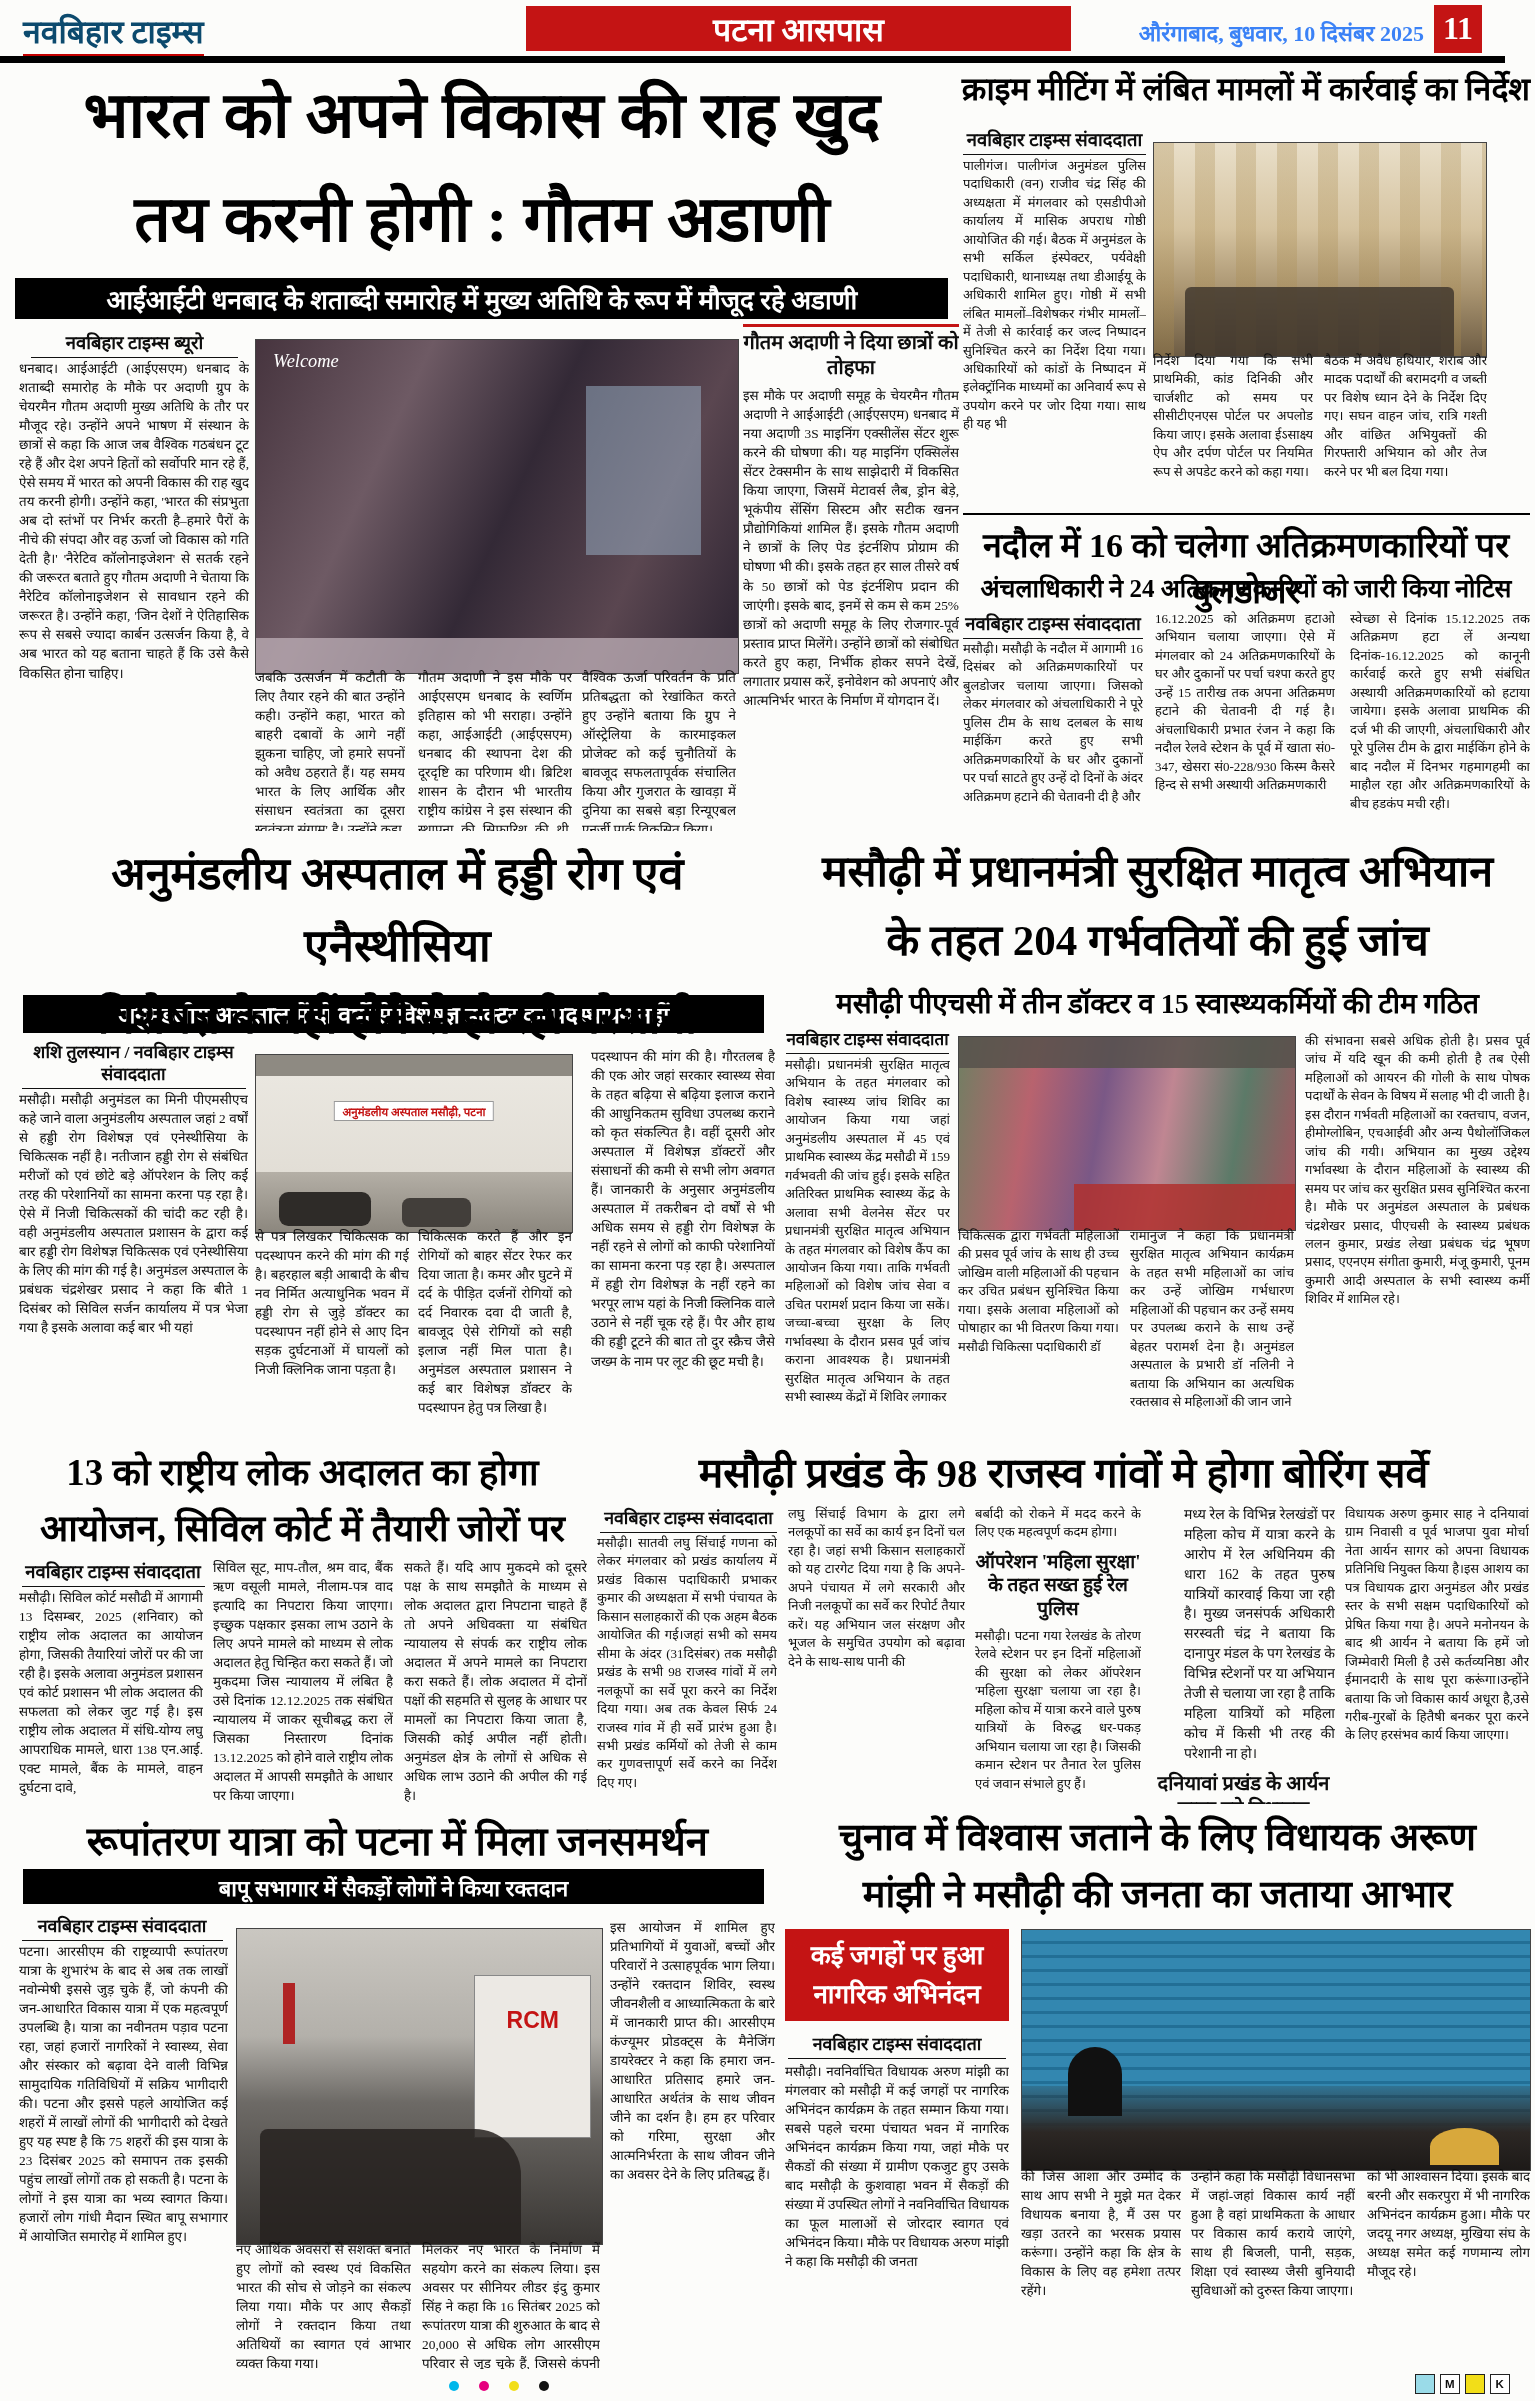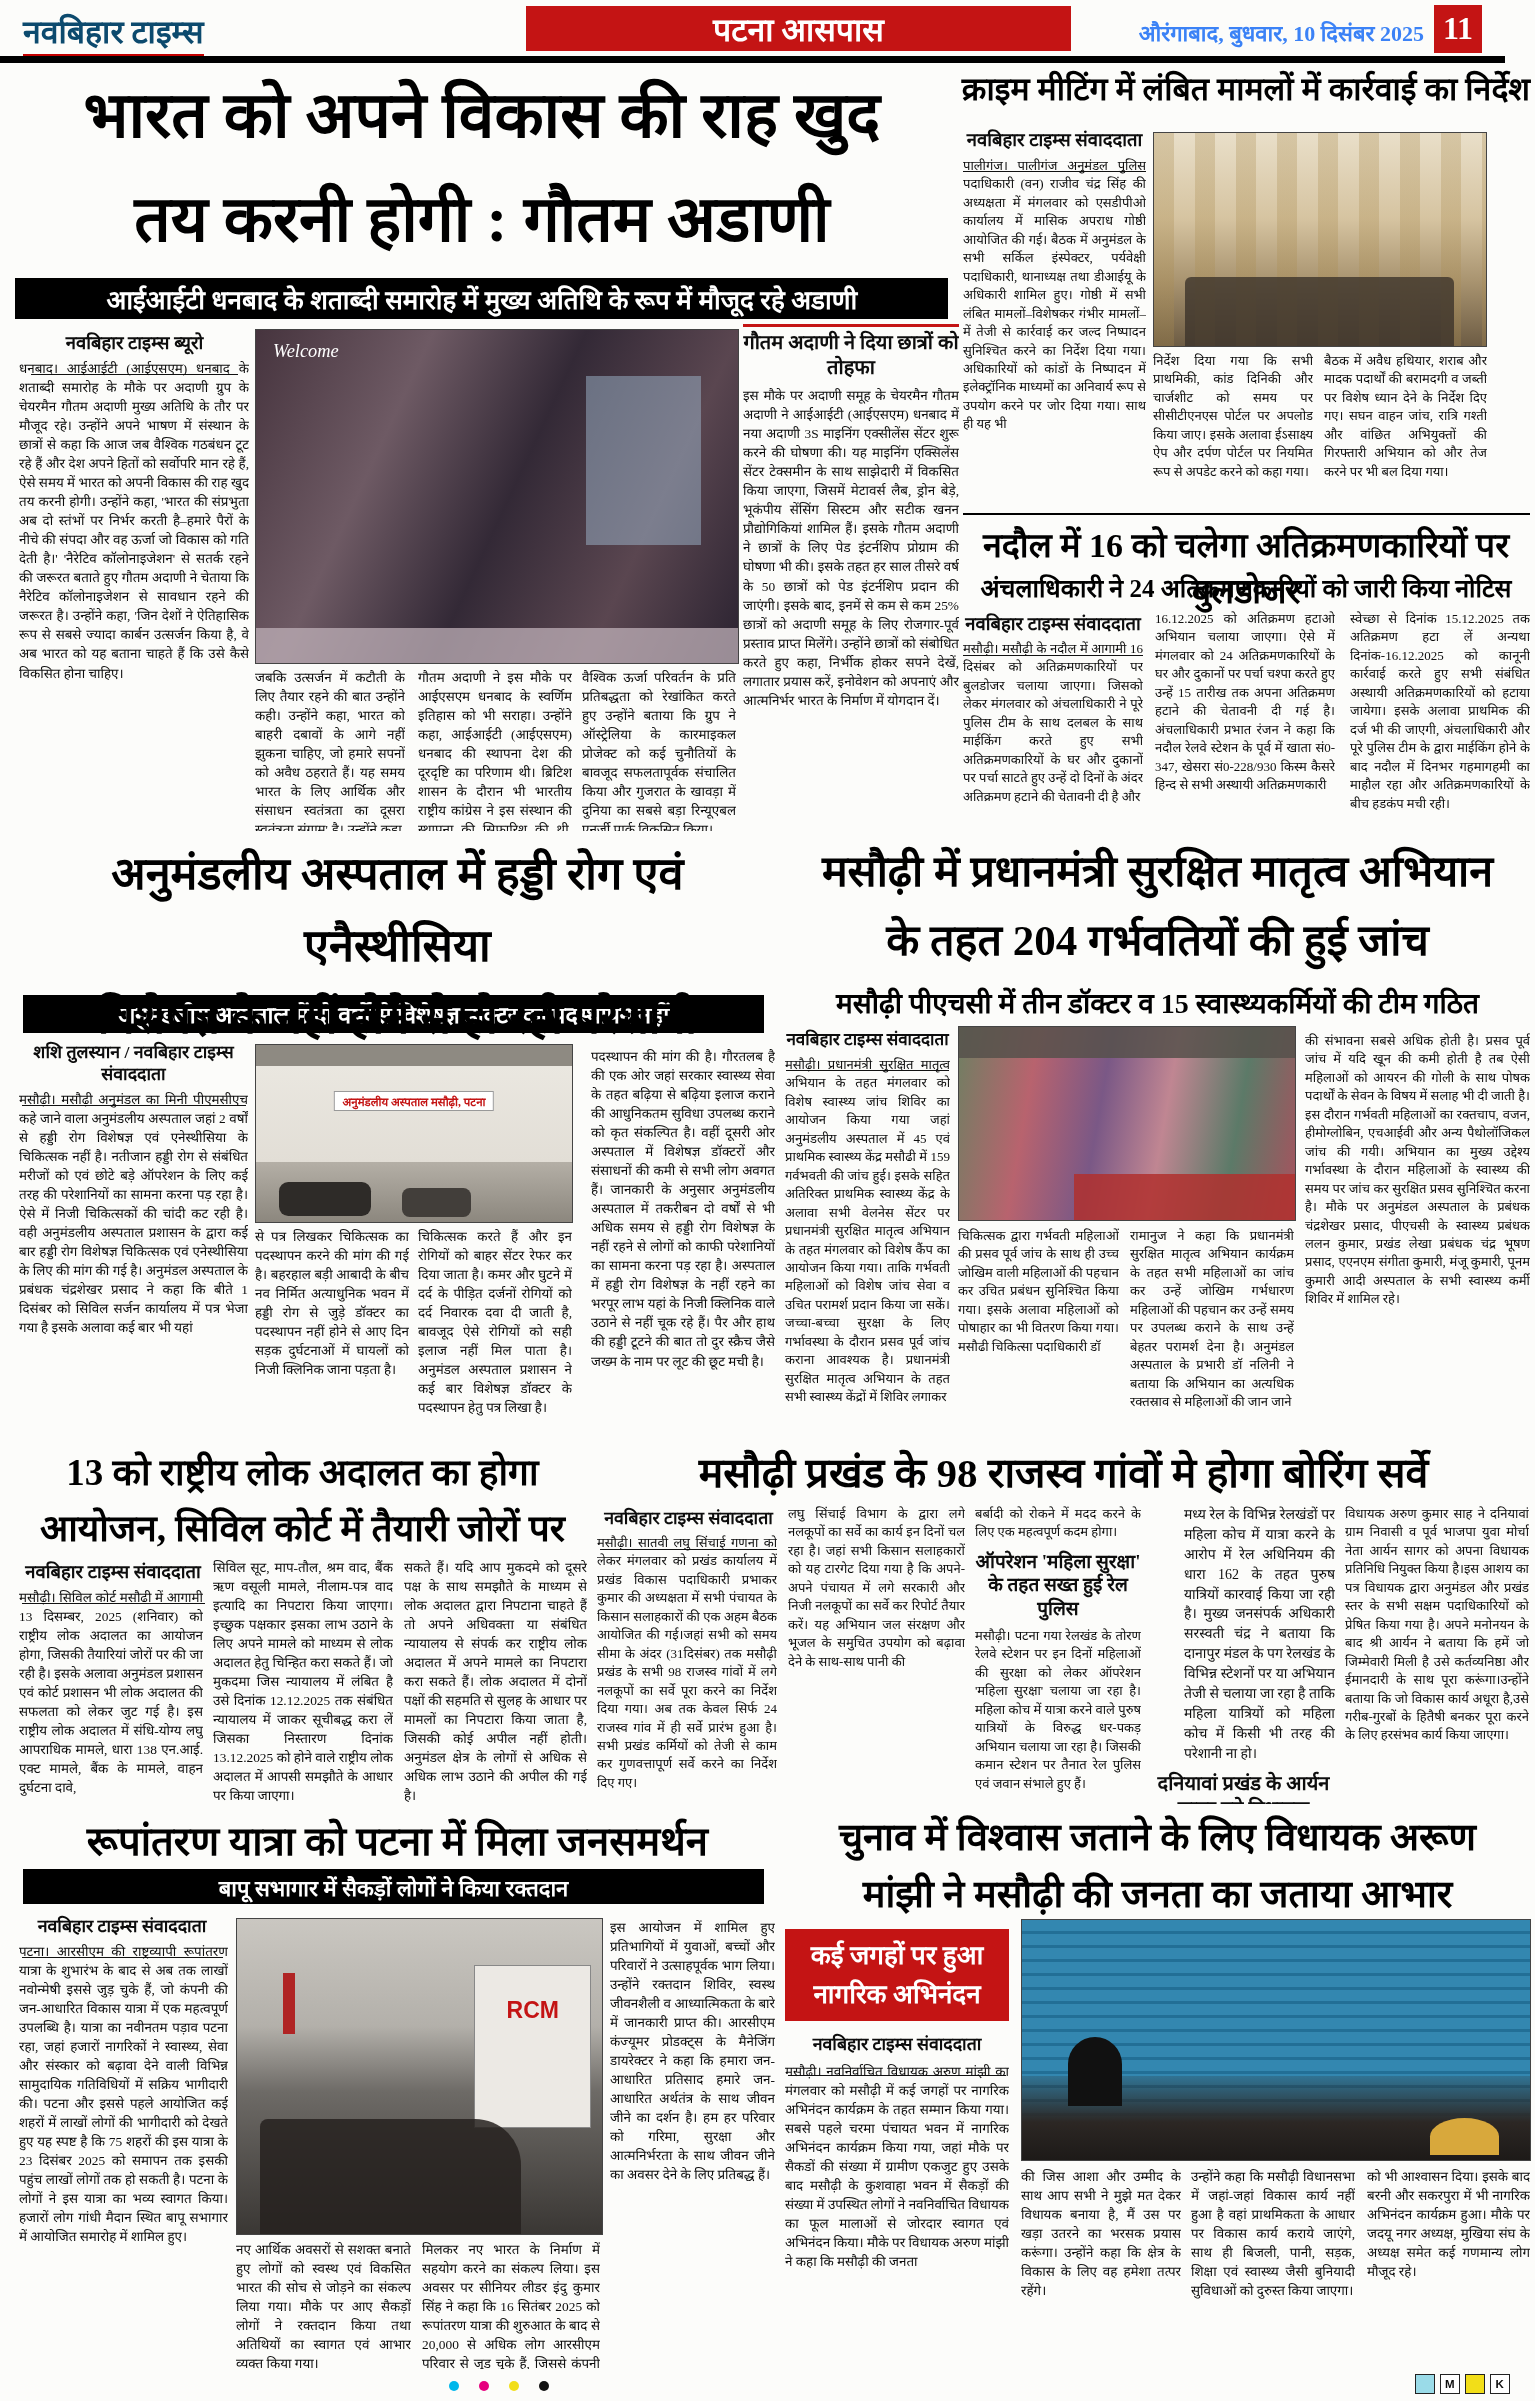--- a/index.html
+++ b/index.html
@@ -2,24 +2,24 @@
 <html style="font-size:12.3px"><head>
 <meta charset="utf-8">
 <style>
   html,body{margin:0;padding:0;background:#8a8a8a;}
   .page{position:relative;width:1535px;height:2401px;background:#fcfcfa;
         font-family:"Liberation Serif","DejaVu Serif",serif;color:#0d0d0d;overflow:hidden;margin:0 auto;}
   .abs{position:absolute;}
   .hl{font-weight:bold;text-align:center;color:#000;}
   .banner{background:#000000;color:#fff;font-weight:bold;text-align:center;
           display:flex;align-items:center;justify-content:center;}
-  .byline{font-weight:bold;text-align:center;font-size:18.4px;border-bottom:1.5px solid #111;padding-bottom:20px;}
+  .byline{font-weight:bold;text-align:center;font-size:18.4px;border-bottom:1.5px solid #111;padding-bottom:3px;}
   .body-col{font-size:13.4px;line-height:1.42;text-align:justify;overflow:hidden;}
   .boxhead{font-weight:bold;text-align:center;font-size:20px;line-height:1.25;margin:3.1px 0 6.1px 0;}
-  .photo{overflow:hidden;border:0.8px solid #444;}
+  .photo{overflow:hidden;border:0.8px solid #444;margin-top:10px;}
   .rule{background:#000;}
   .masthead{color:#0c4a6e;font-weight:bold;border-bottom:3.1px solid #c40000;padding-bottom:1.5px;}
   .redbox{background:#c41414;color:#fff;font-weight:bold;display:flex;align-items:center;justify-content:center;}
   .dot{width:10px;height:10px;border-radius:50%;display:inline-block;margin-right:17px;}
   .mark{width:18.4px;height:18.4px;border:0.8px solid #222;display:inline-flex;align-items:center;justify-content:center;
         font-family:"Liberation Sans",sans-serif;font-size:11.5px;font-weight:bold;margin-left:4.6px;background:#fff;}
 </style>
 </head>
 <body>
 

